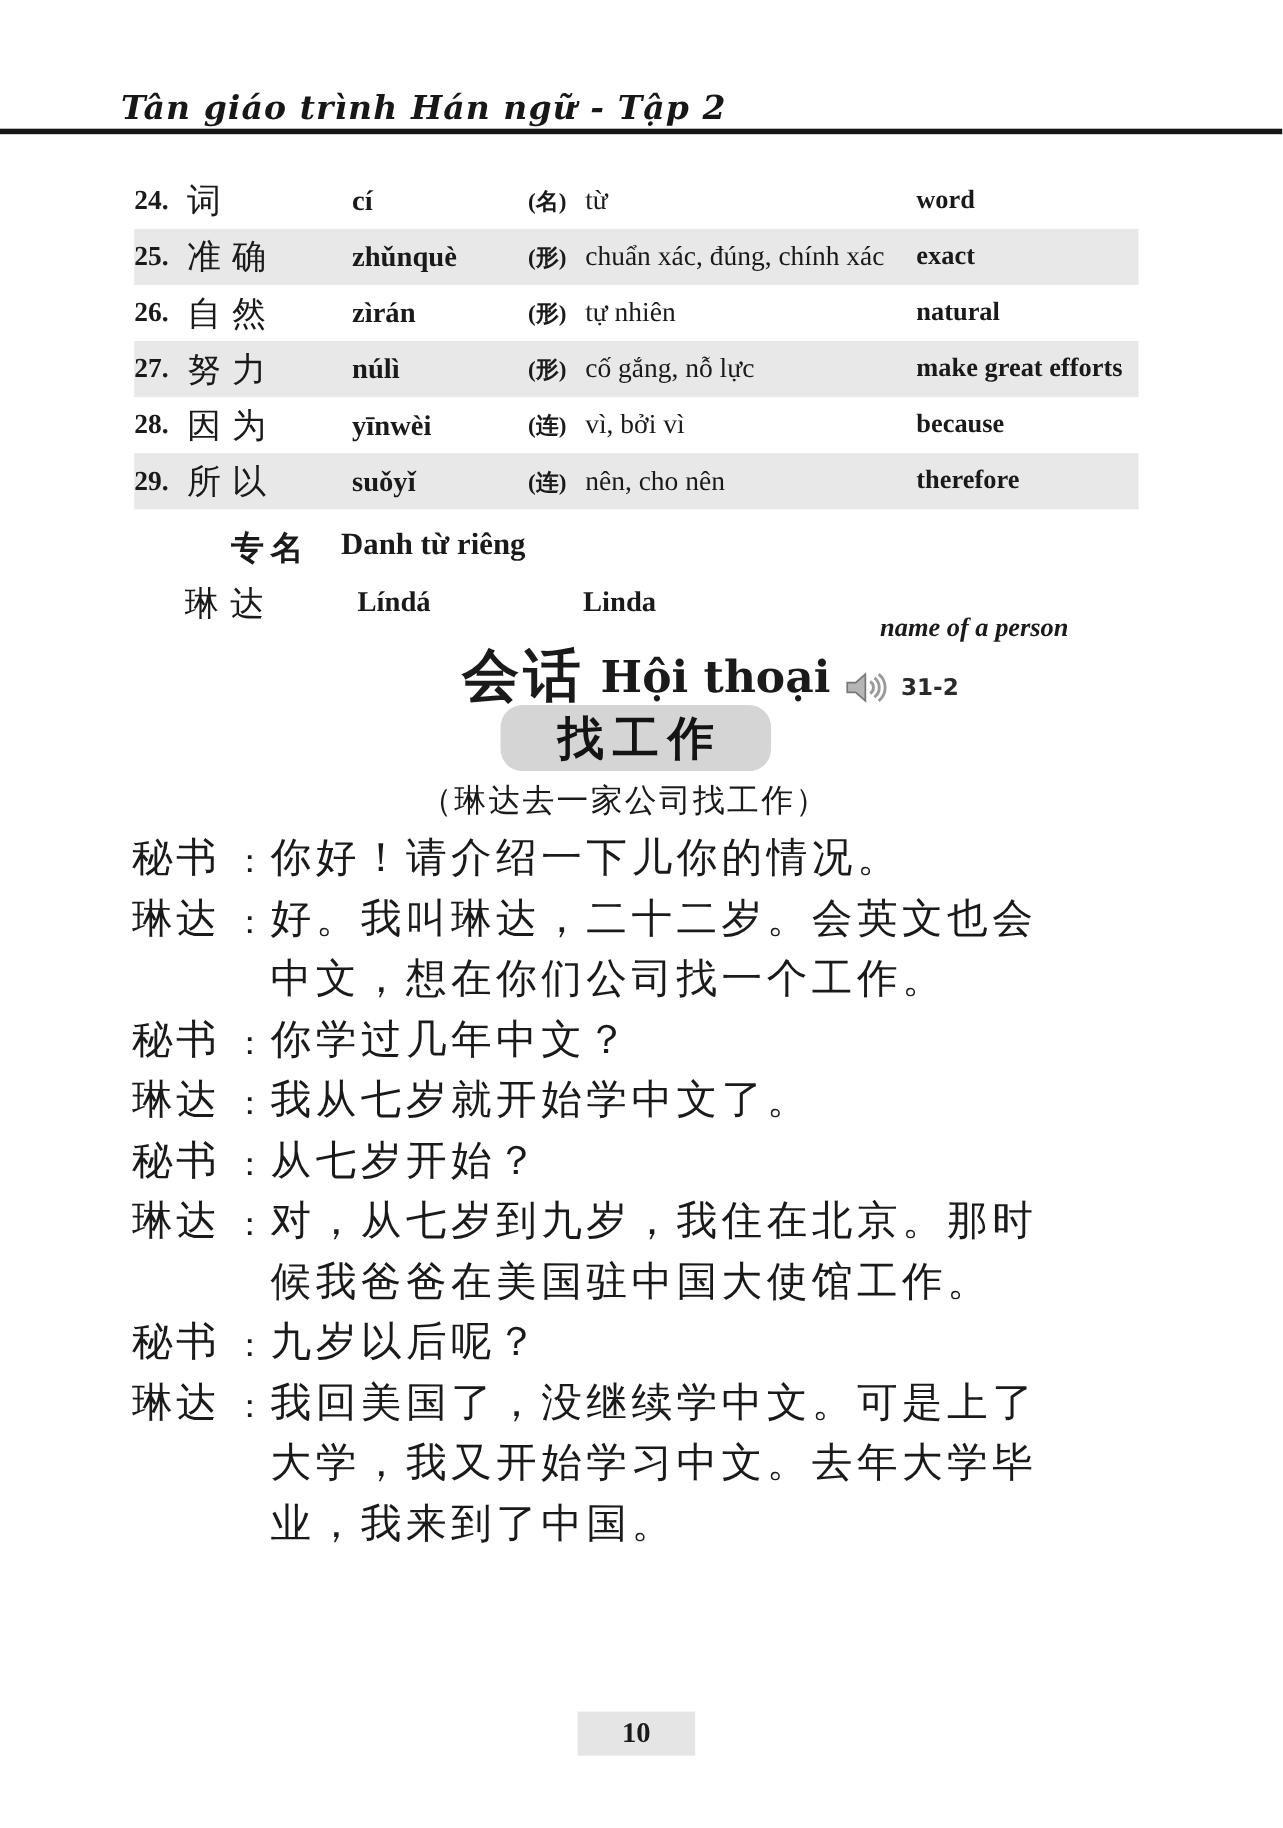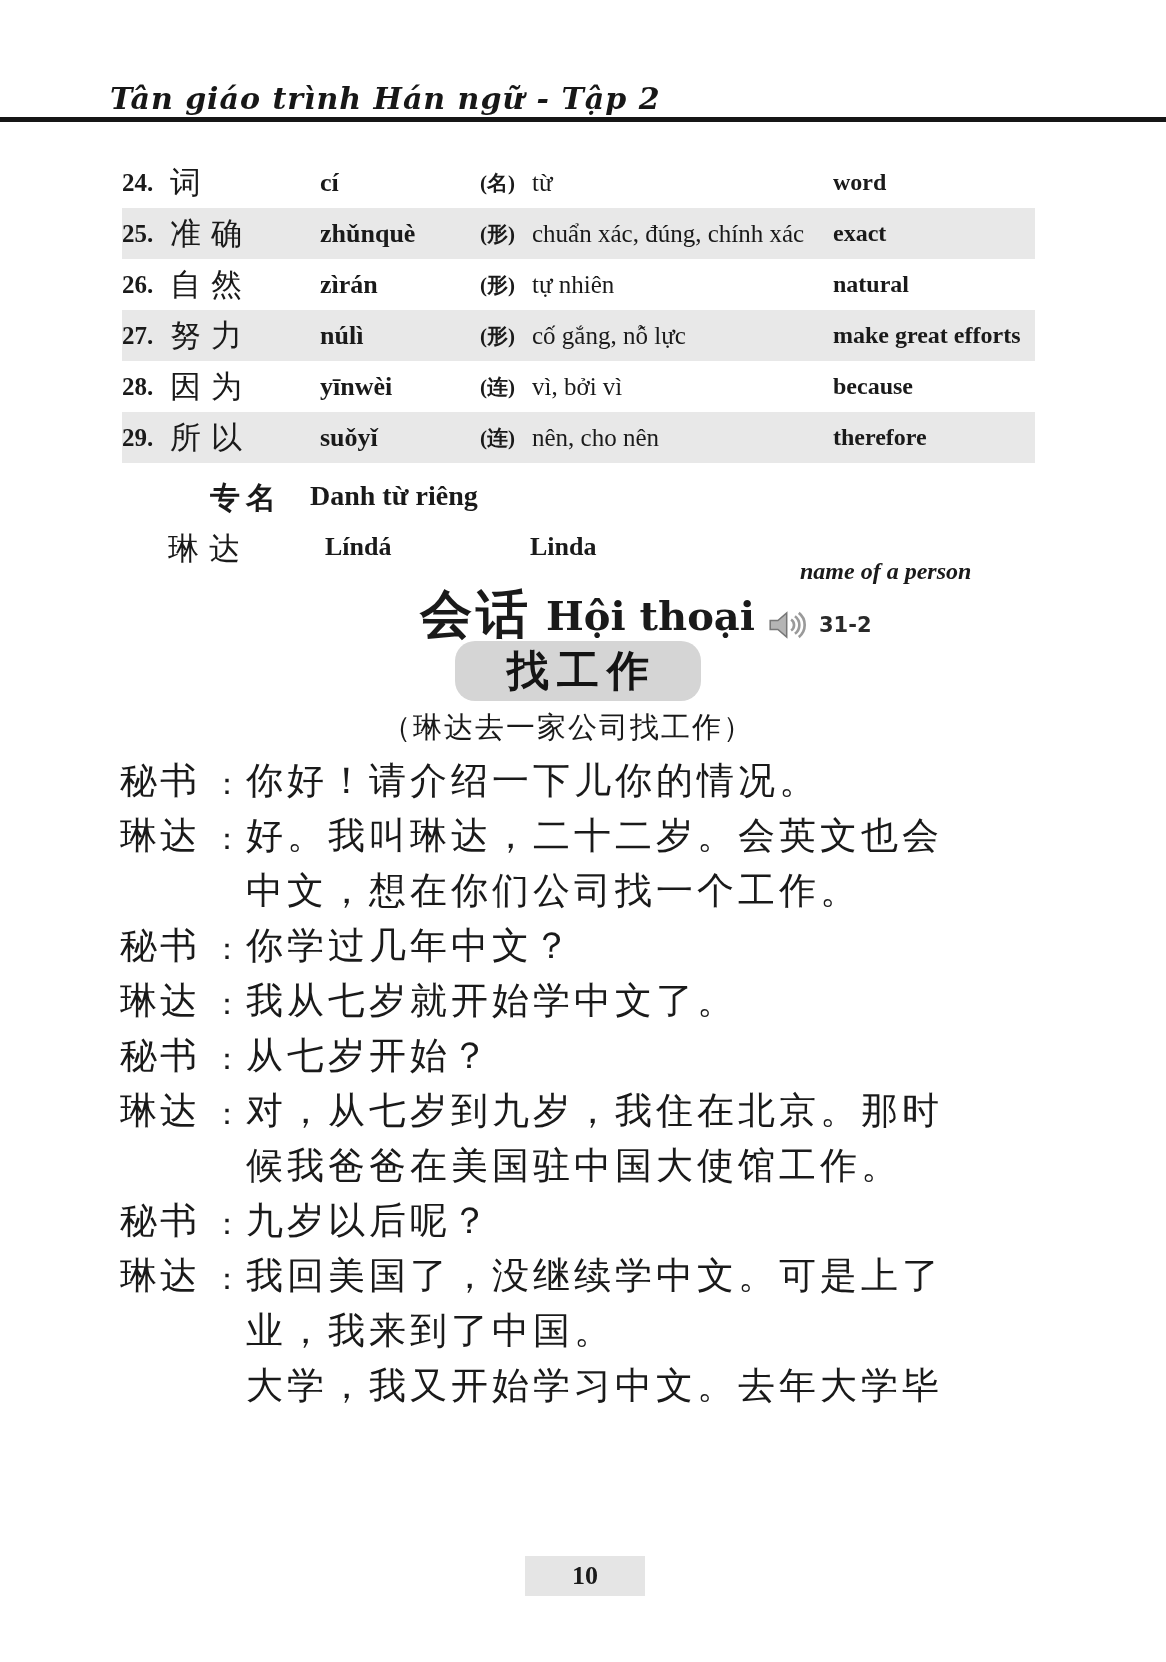--- a/index.html
+++ b/index.html
@@ -60,21 +60,21 @@
   
   .dialogue{position:absolute;top:754px;left:120px;width:1010px;}
   .dline{display:flex;min-height:55px;align-items:center;font-size:37px;line-height:1.3;}
   .dspk{width:88px;flex:none;letter-spacing:3px;}
   .dcolon{width:38px;flex:none;text-align:center;font-size:30px;padding-top:3px;}
   .dtxt{flex:1;letter-spacing:4px;white-space:nowrap;}
   .dline.cont{padding-left:126px;}
 
   
   .page-box{
-    position:absolute;top:1556px;left:525px;width:120px;height:40px;background:#e5e5e5;
+    position:absolute;top:1556px;left:525px;width:107px;height:40px;background:#e5e5e5;
     display:flex;align-items:center;justify-content:center;
   }
   .page-box .n{font-size:26px;font-weight:600;}
 </style>
 </head>
 <body>
 
 <div id="page">
 
   <div class="header-title">Tân giáo trình Hán ngữ - Tập 2</div>
@@ -208,24 +208,24 @@
       <span class="dspk">秘书</span>
       <span class="dcolon">：</span>
       <span class="dtxt">九岁以后呢？</span>
     </div>
     <div class="dline">
       <span class="dspk">琳达</span>
       <span class="dcolon">：</span>
       <span class="dtxt">我回美国了，没继续学中文。可是上了</span>
     </div>
     <div class="dline cont">
+      <span class="dtxt">大学，我又开始学习中文。去年大学毕</span>
+    </div>
+    <div class="dline cont">
       <span class="dtxt">业，我来到了中国。</span>
-    </div>
-    <div class="dline cont">
-      <span class="dtxt">大学，我又开始学习中文。去年大学毕</span>
     </div>
   </div>
 
   <div class="page-box">
     <span class="n">10</span>
   </div>
 
 </div>
 
 </body></html>

